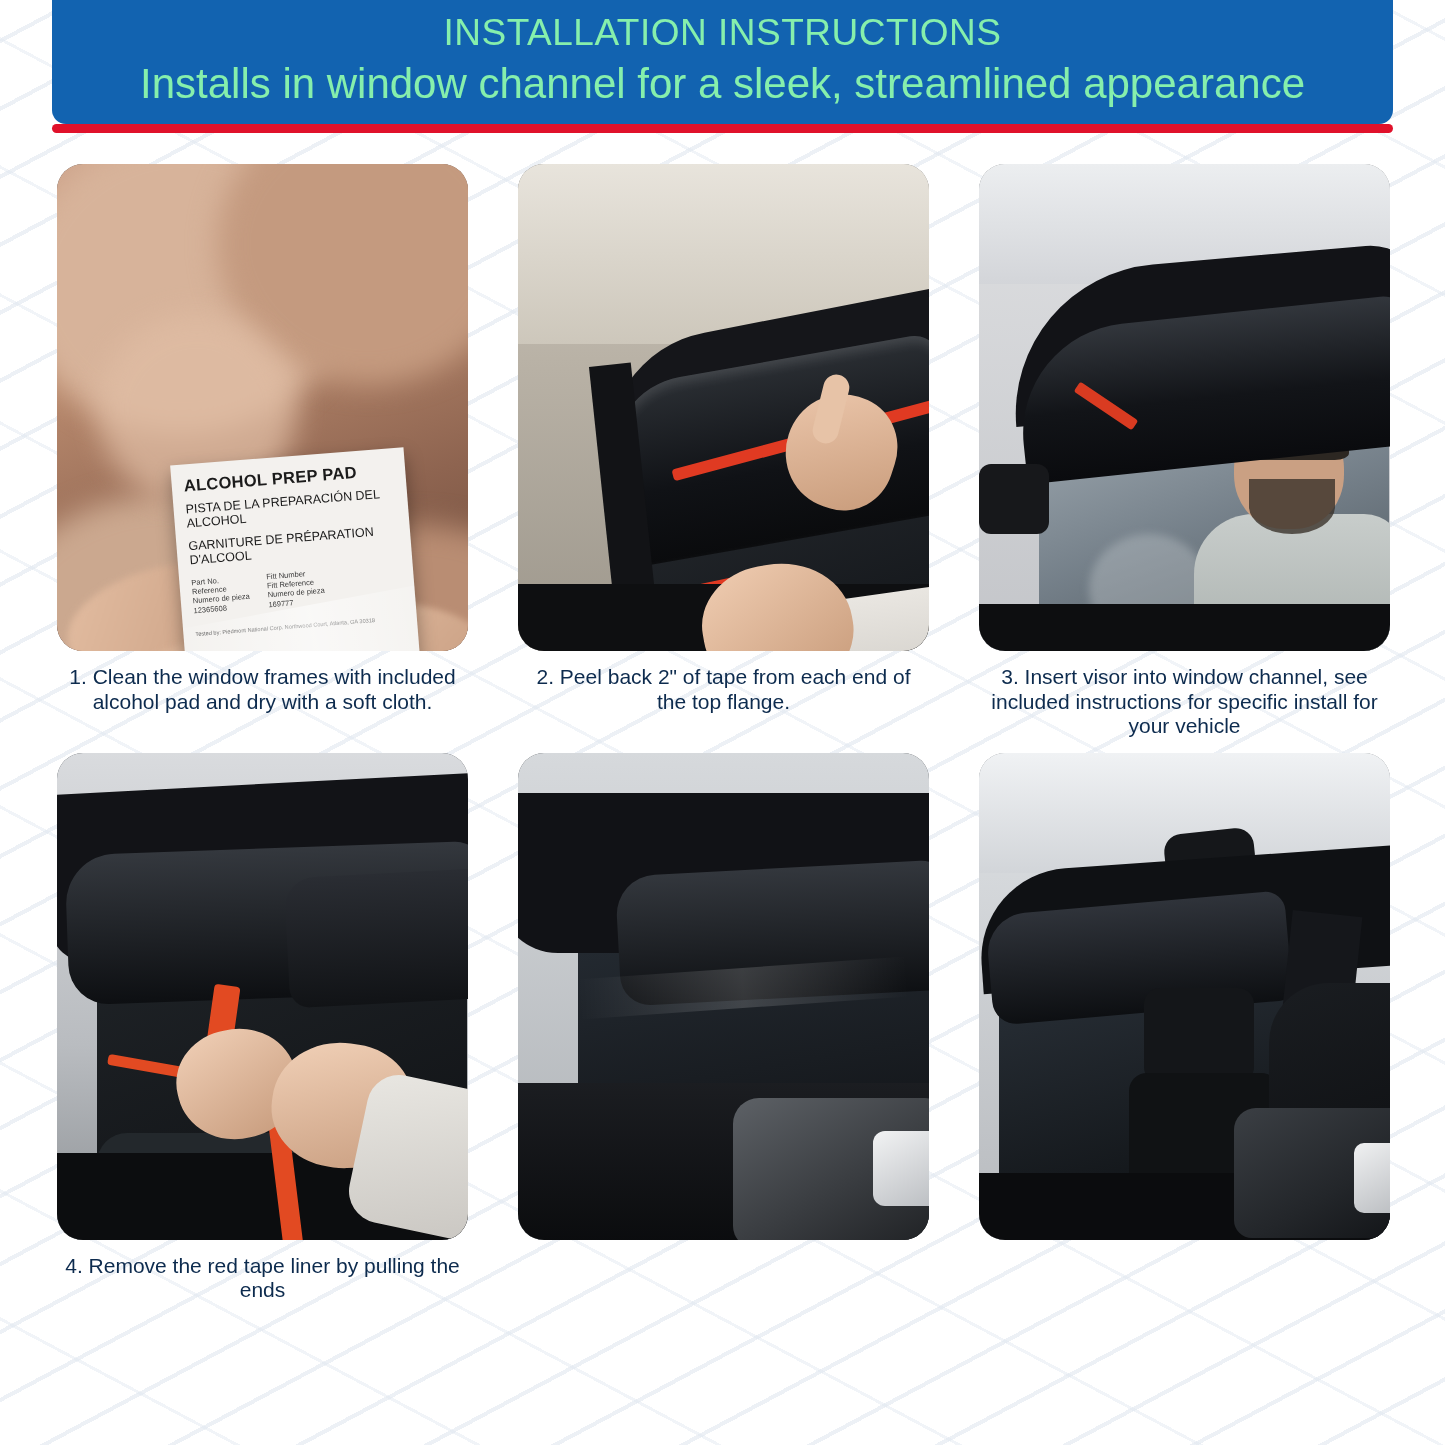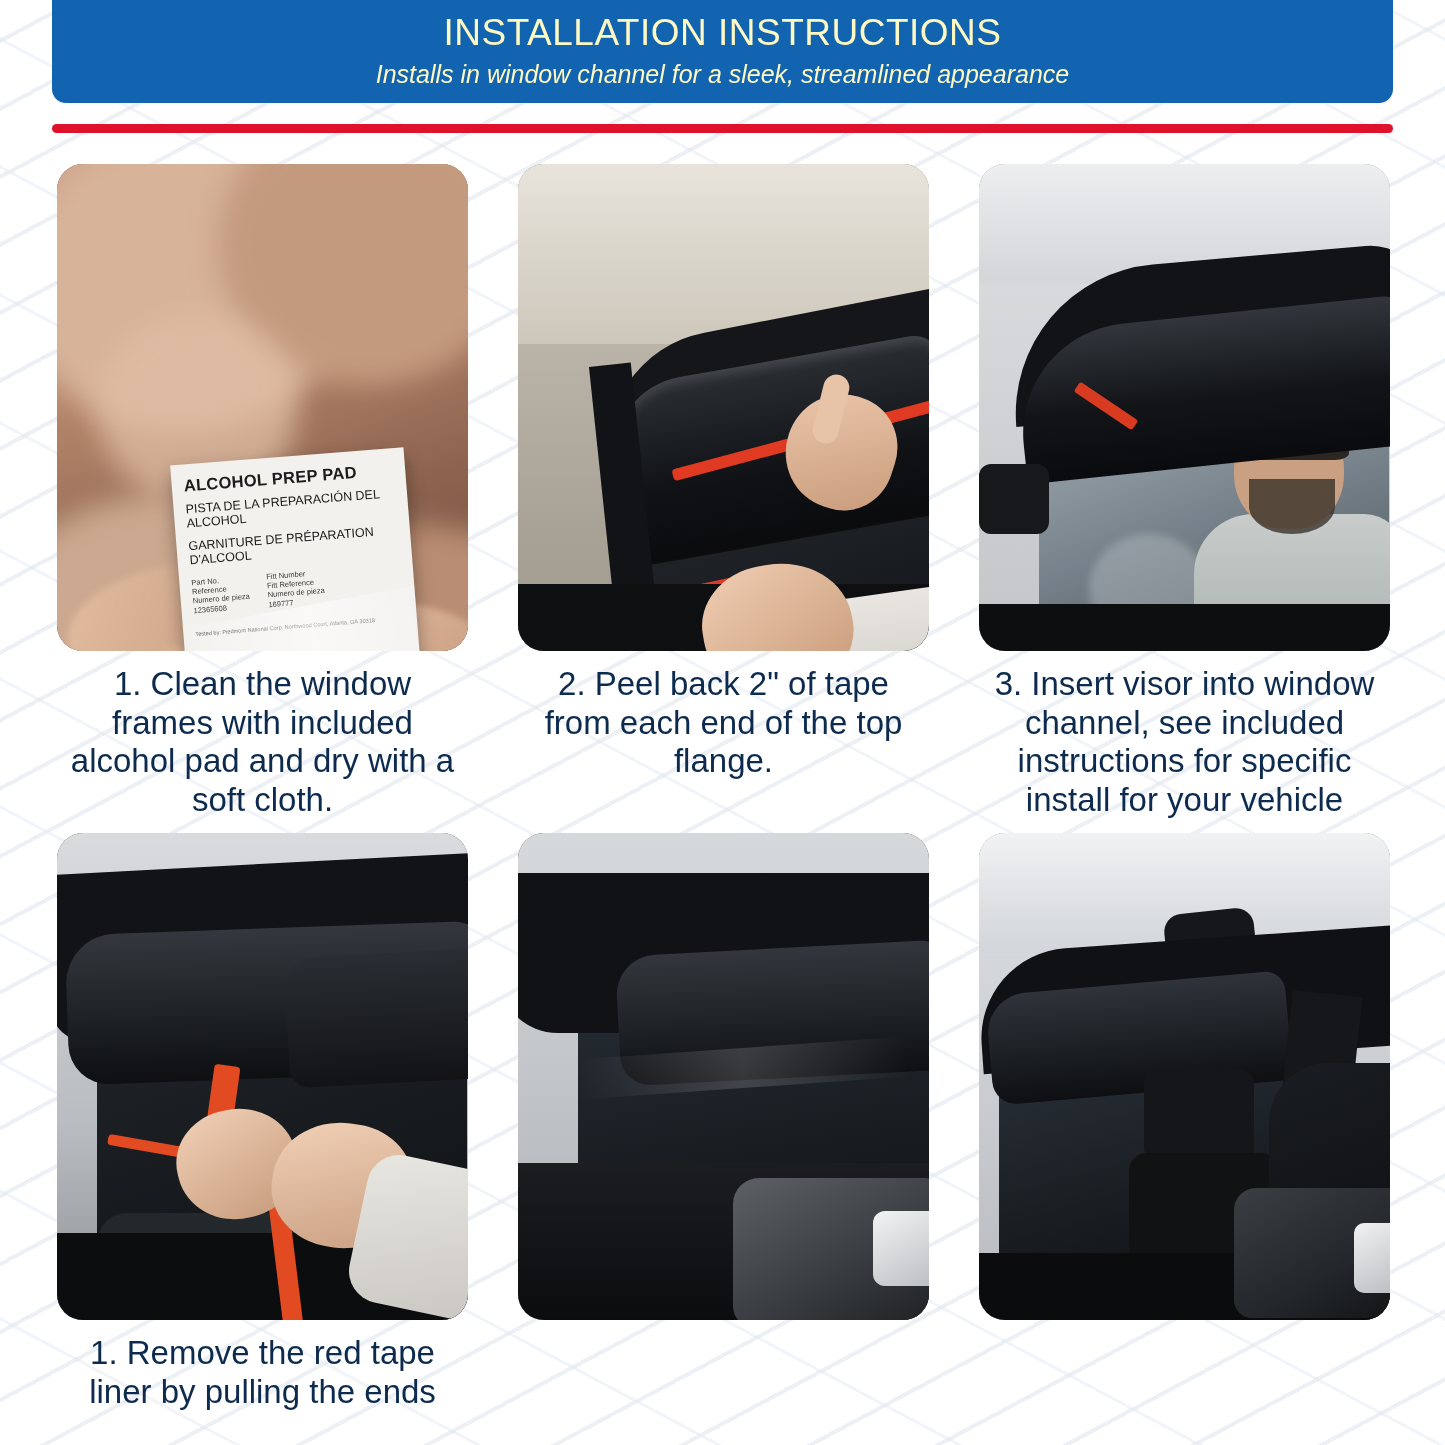--- a/index.html
+++ b/index.html
@@ -42,37 +42,36 @@
 
   
   .header {
     position: absolute;
     left: 52px;
     top: 0px;
     width: 1341px;
     background: #1263b0;
     border-bottom-left-radius: 14px;
     border-bottom-right-radius: 14px;
-    color: #fef9c3;
+    color: #86efac;
     text-align: center;
     padding: 12px 18px 14px 18px;
     box-sizing: border-box;
   }
   .header-title {
     font-size: 37px;
     letter-spacing: 0.5px;
     line-height: 1.12;
     font-weight: 400;
   }
   .header-sub {
-    font-size: 25px;
+    font-size: 42px;
     line-height: 1.2;
     margin-top: 6px;
     font-weight: 400;
-    font-style: italic;
   }
   .header-rule {
     position: absolute;
     left: 52px;
     top: 124px;
     width: 1341px;
     height: 9px;
     background: #e0112b;
     border-radius: 5px;
   }
@@ -96,21 +95,21 @@
     height: 487px;
     border-radius: 26px;
     overflow: hidden;
     position: relative;
     background: #3a3f44;
   }
   .caption {
     margin-top: 14px;
     text-align: center;
     color: #0d2b4e;
-    font-size: 33px;
+    font-size: 21px;
     line-height: 1.17;
     padding: 0 4px;
   }
 
   
   .footer {
     position: absolute;
     left: 36px;
     top: 1392px;
     width: 1374px;
@@ -459,21 +458,21 @@
           <div class="darkcoat"></div>
           <div class="darkdoor"></div>
           <div class="redliner rl3"></div>
           <div class="redliner rl1"></div>
           <div class="redliner rl2"></div>
           <div class="hand4a"></div>
           <div class="hand4b"></div>
           <div class="sleeve4"></div>
         </div>
       </div>
-      <div class="caption">1. Remove the red tape liner by pulling the ends</div>
+      <div class="caption">4. Remove the red tape liner by pulling the ends</div>
     </div>
 
     <div class="step">
       <div class="photo">
         <div class="scene s5">
           <div class="roof5"></div>
           <div class="glass5"></div>
           <div class="visor5"></div>
           <div class="glare5"></div>
           <div class="doorpanel"></div>

